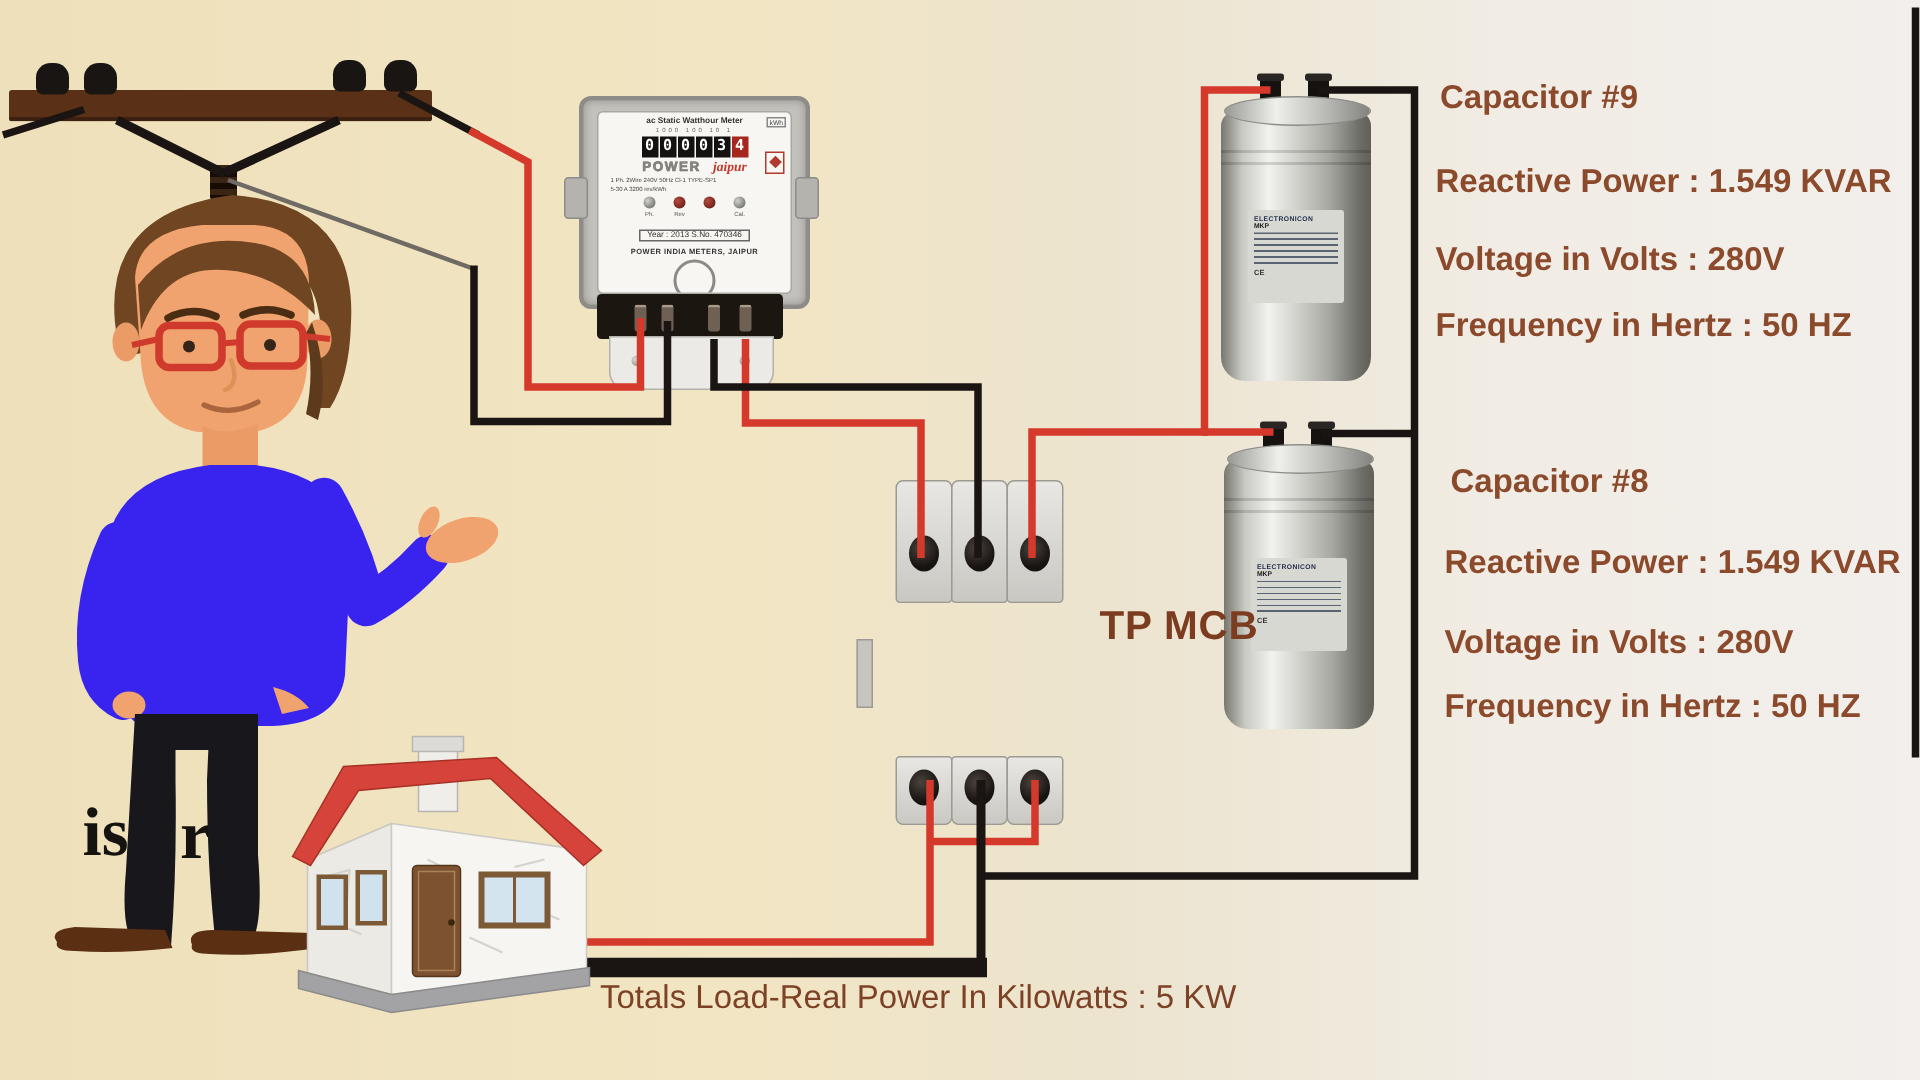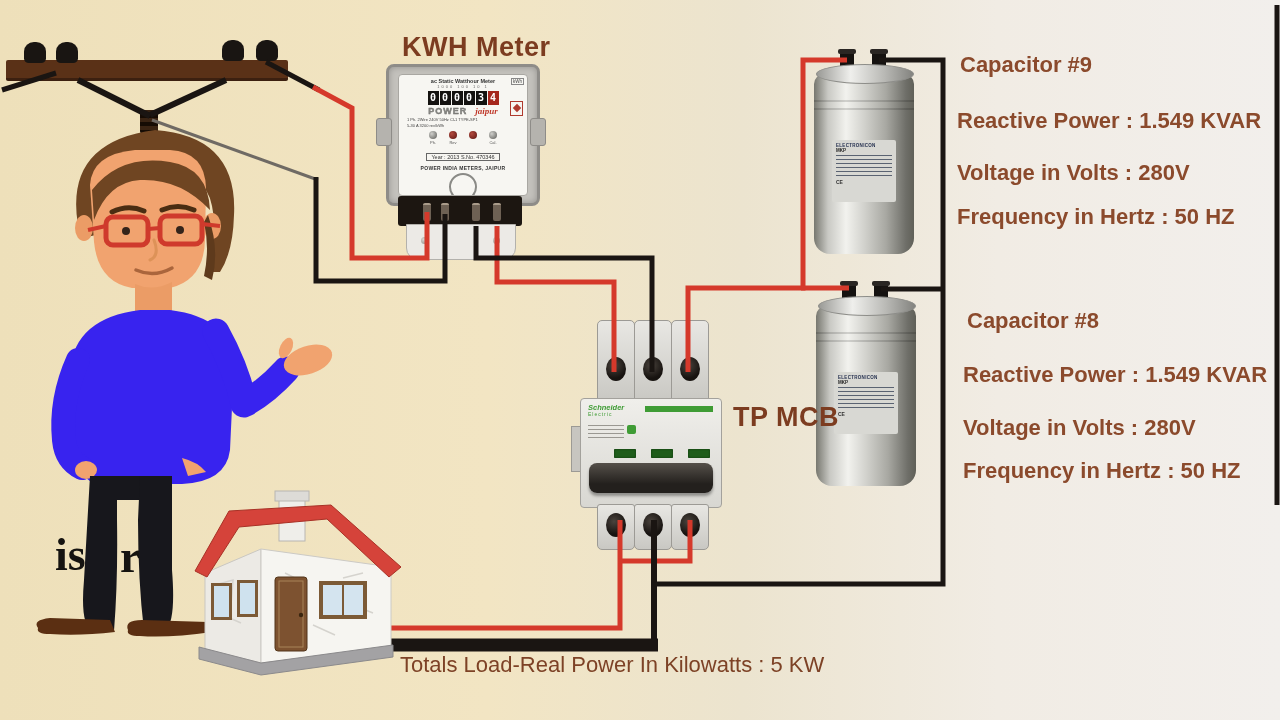--- a/index.html
+++ b/index.html
@@ -190,33 +190,20 @@
   <div class="abs din" style="z-index:4;"></div>
   <div class="abs mcb-term" style="left:597px;top:320px;z-index:4;">
       <span class="mcb-hole" style="top:36px;"></span>
     </div>
   <div class="abs mcb-term" style="left:634px;top:320px;z-index:4;">
       <span class="mcb-hole" style="top:36px;"></span>
     </div>
   <div class="abs mcb-term" style="left:671px;top:320px;z-index:4;">
       <span class="mcb-hole" style="top:36px;"></span>
     </div>
-  <div class="abs mcb-body" style="z-index:4;">
-    <div class="mcb-brand">
-      <div class="b1">Schneider</div>
-      <div class="b2">Electric</div>
-    </div>
-    <div class="mcb-strip"></div>
-    <div class="mcb-lines"></div>
-    <div class="mcb-logo"></div>
-    <span class="mcb-win" style="left:33px;"></span>
-    <span class="mcb-win" style="left:70px;"></span>
-    <span class="mcb-win" style="left:107px;"></span>
-    <div class="mcb-toggle"></div>
-  </div>
   <div class="abs mcb-term bot" style="left:597px;top:504px;z-index:4;">
       <span class="mcb-hole" style="top:8px;"></span>
     </div>
   <div class="abs mcb-term bot" style="left:634px;top:504px;z-index:4;">
       <span class="mcb-hole" style="top:8px;"></span>
     </div>
   <div class="abs mcb-term bot" style="left:671px;top:504px;z-index:4;">
       <span class="mcb-hole" style="top:8px;"></span>
     </div>
 
@@ -283,21 +270,20 @@
     <rect x="47" y="98" width="15" height="31" fill="#cfe2ee"></rect>
     <rect x="82" y="92" width="32" height="74" rx="3" fill="#7d5230" stroke="#53351a"></rect>
     <rect x="86" y="96" width="24" height="66" fill="none" stroke="#a98459"></rect>
     <circle cx="108" cy="130" r="2.2" fill="#3a250f"></circle>
     <rect x="126" y="96" width="48" height="38" fill="#7c5a36"></rect>
     <rect x="130" y="100" width="19" height="30" fill="#d4e4ef"></rect>
     <rect x="151" y="100" width="19" height="30" fill="#d4e4ef"></rect>
     <polygon points="6,162 68,178 200,160 200,172 68,190 6,174" fill="#a3a2a4" stroke="#8b8a8c"></polygon>
   </svg>
 
-  <div class="abs h-brown" style="left:402px;top:32px;z-index:7;">KWH Meter</div>
   <div class="abs h-brown" style="left:733px;top:402px;z-index:7;">TP MCB</div>
 
   <div class="abs cap-title" style="left:960px;top:52px;z-index:7;">Capacitor #9</div>
   <div class="abs cap-line" style="left:957px;top:108px;z-index:7;">Reactive Power : 1.549 KVAR</div>
   <div class="abs cap-line" style="left:957px;top:160px;z-index:7;">Voltage in Volts : 280V</div>
   <div class="abs cap-line" style="left:957px;top:204px;z-index:7;">Frequency in Hertz : 50 HZ</div>
 
   <div class="abs cap-title" style="left:967px;top:308px;z-index:7;">Capacitor #8</div>
   <div class="abs cap-line" style="left:963px;top:362px;z-index:7;">Reactive Power : 1.549 KVAR</div>
   <div class="abs cap-line" style="left:963px;top:415px;z-index:7;">Voltage in Volts : 280V</div>

